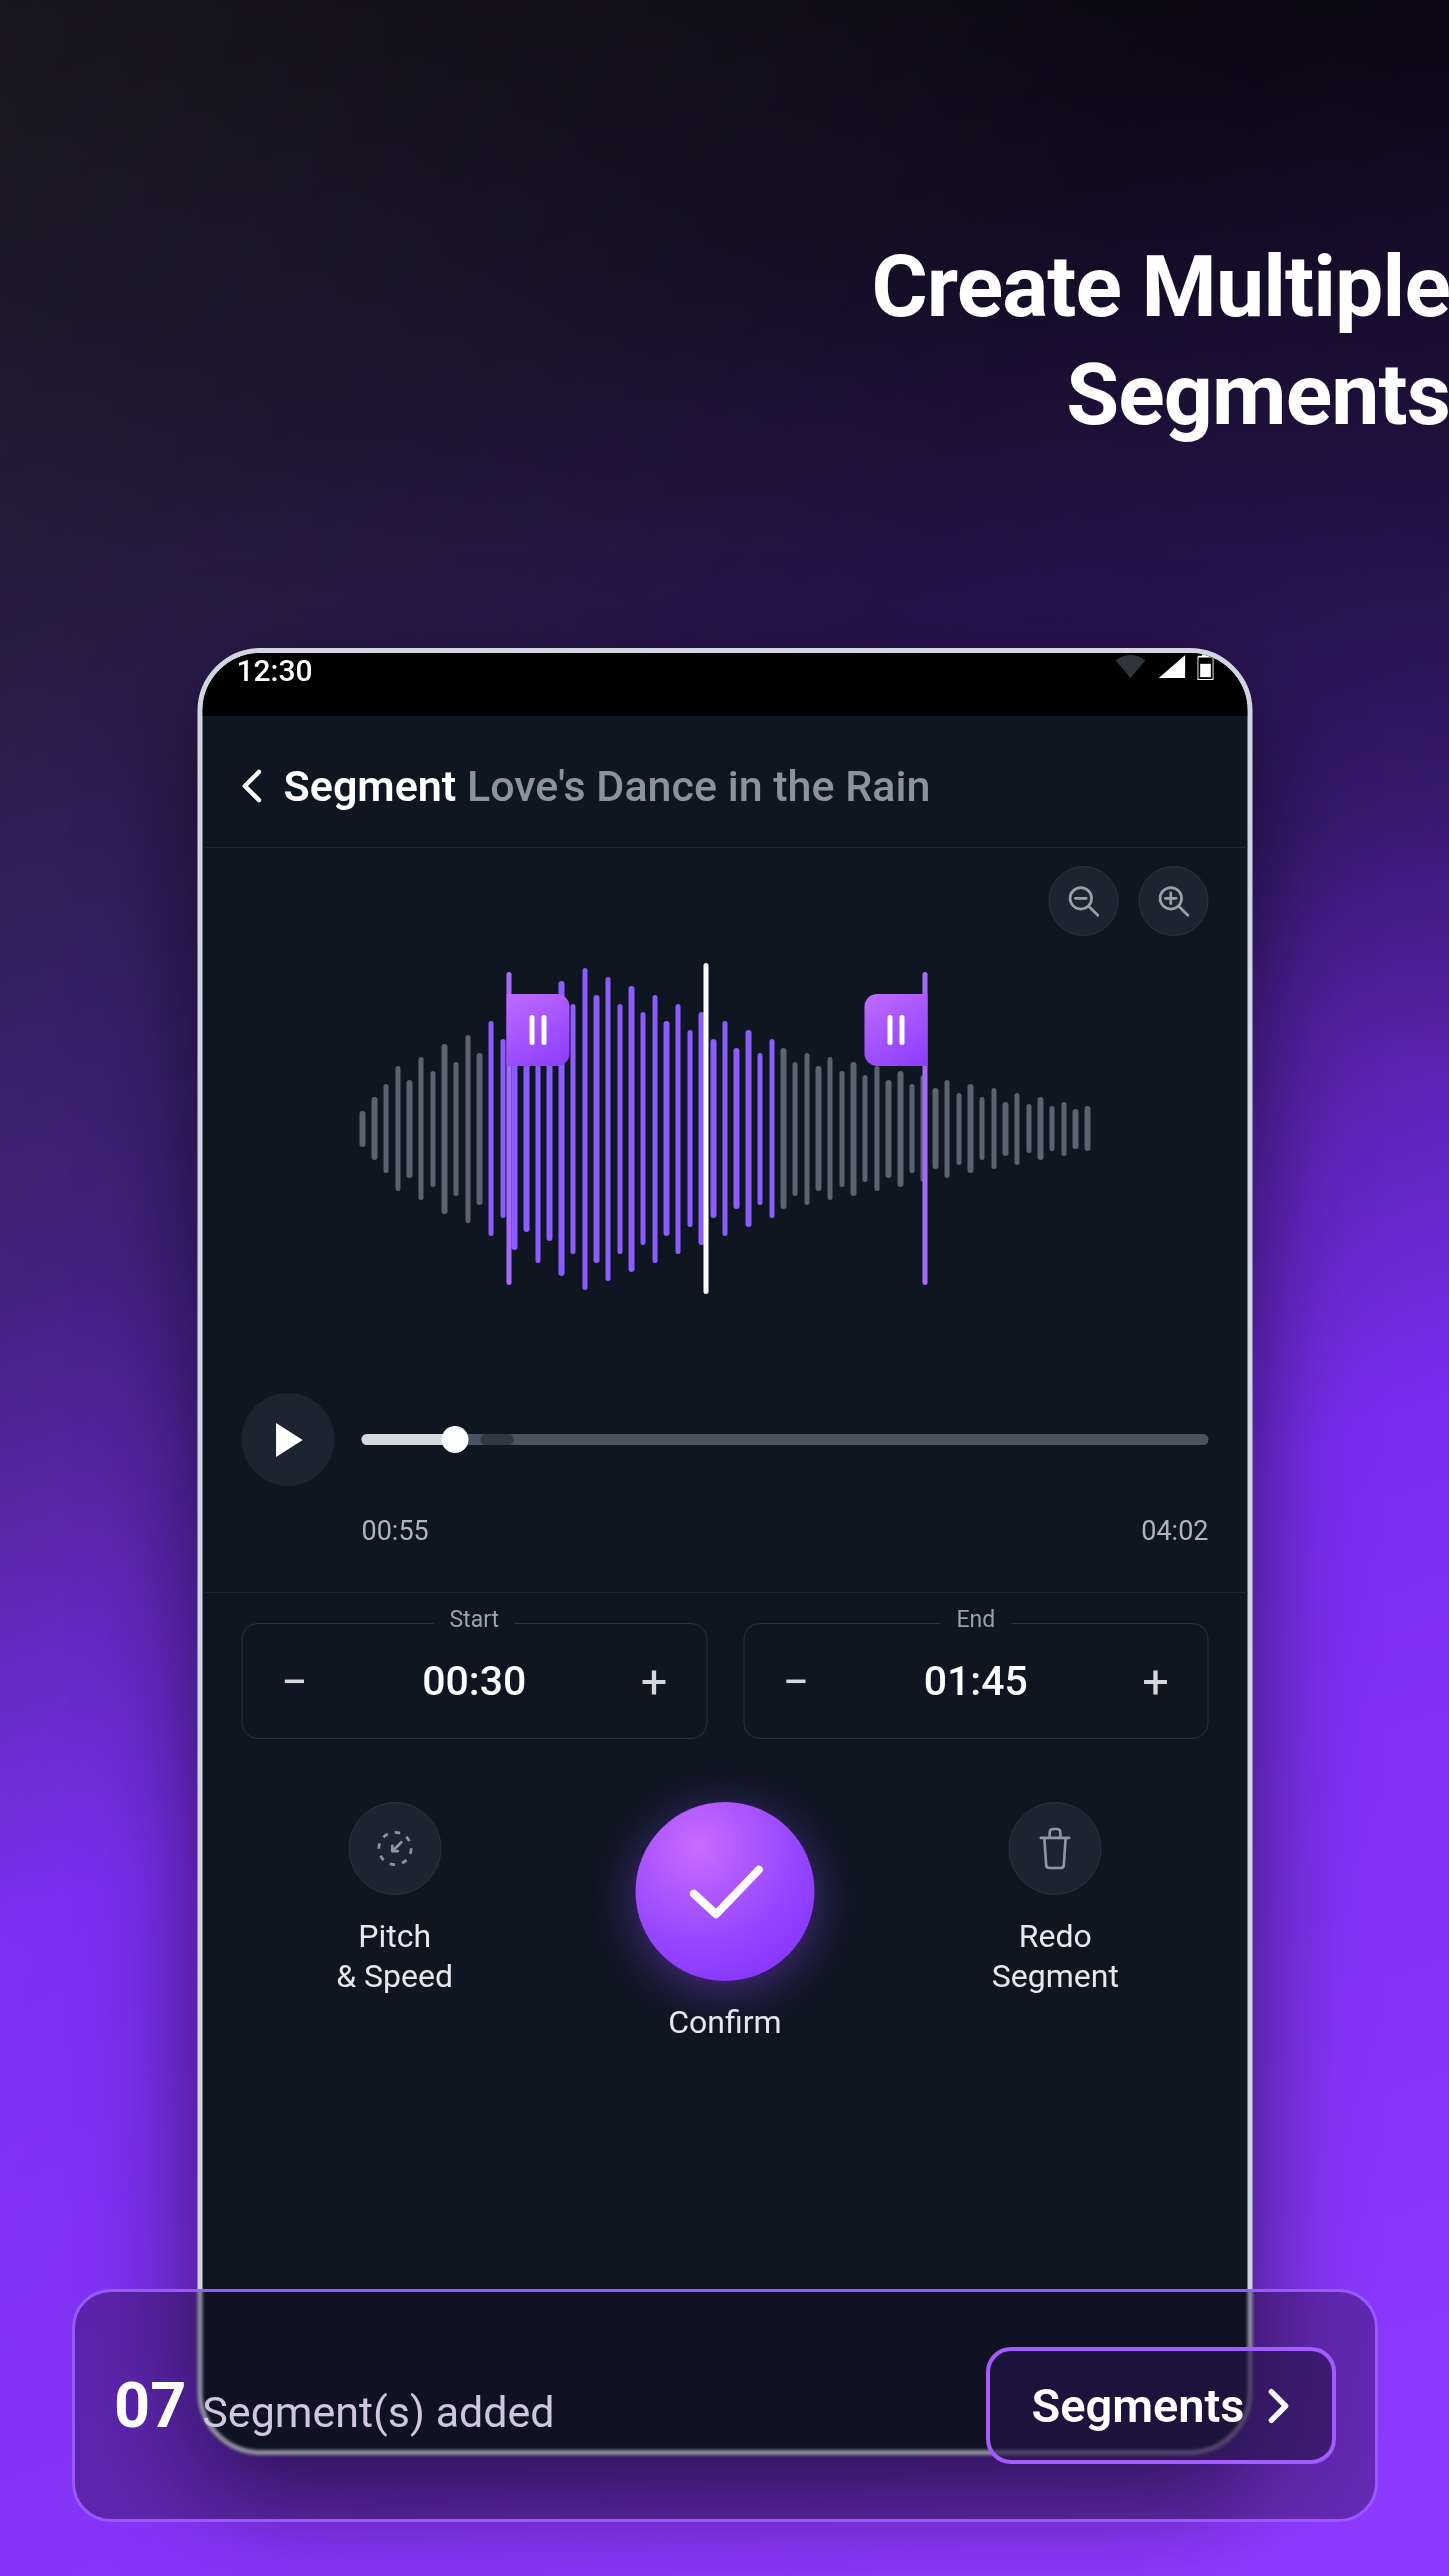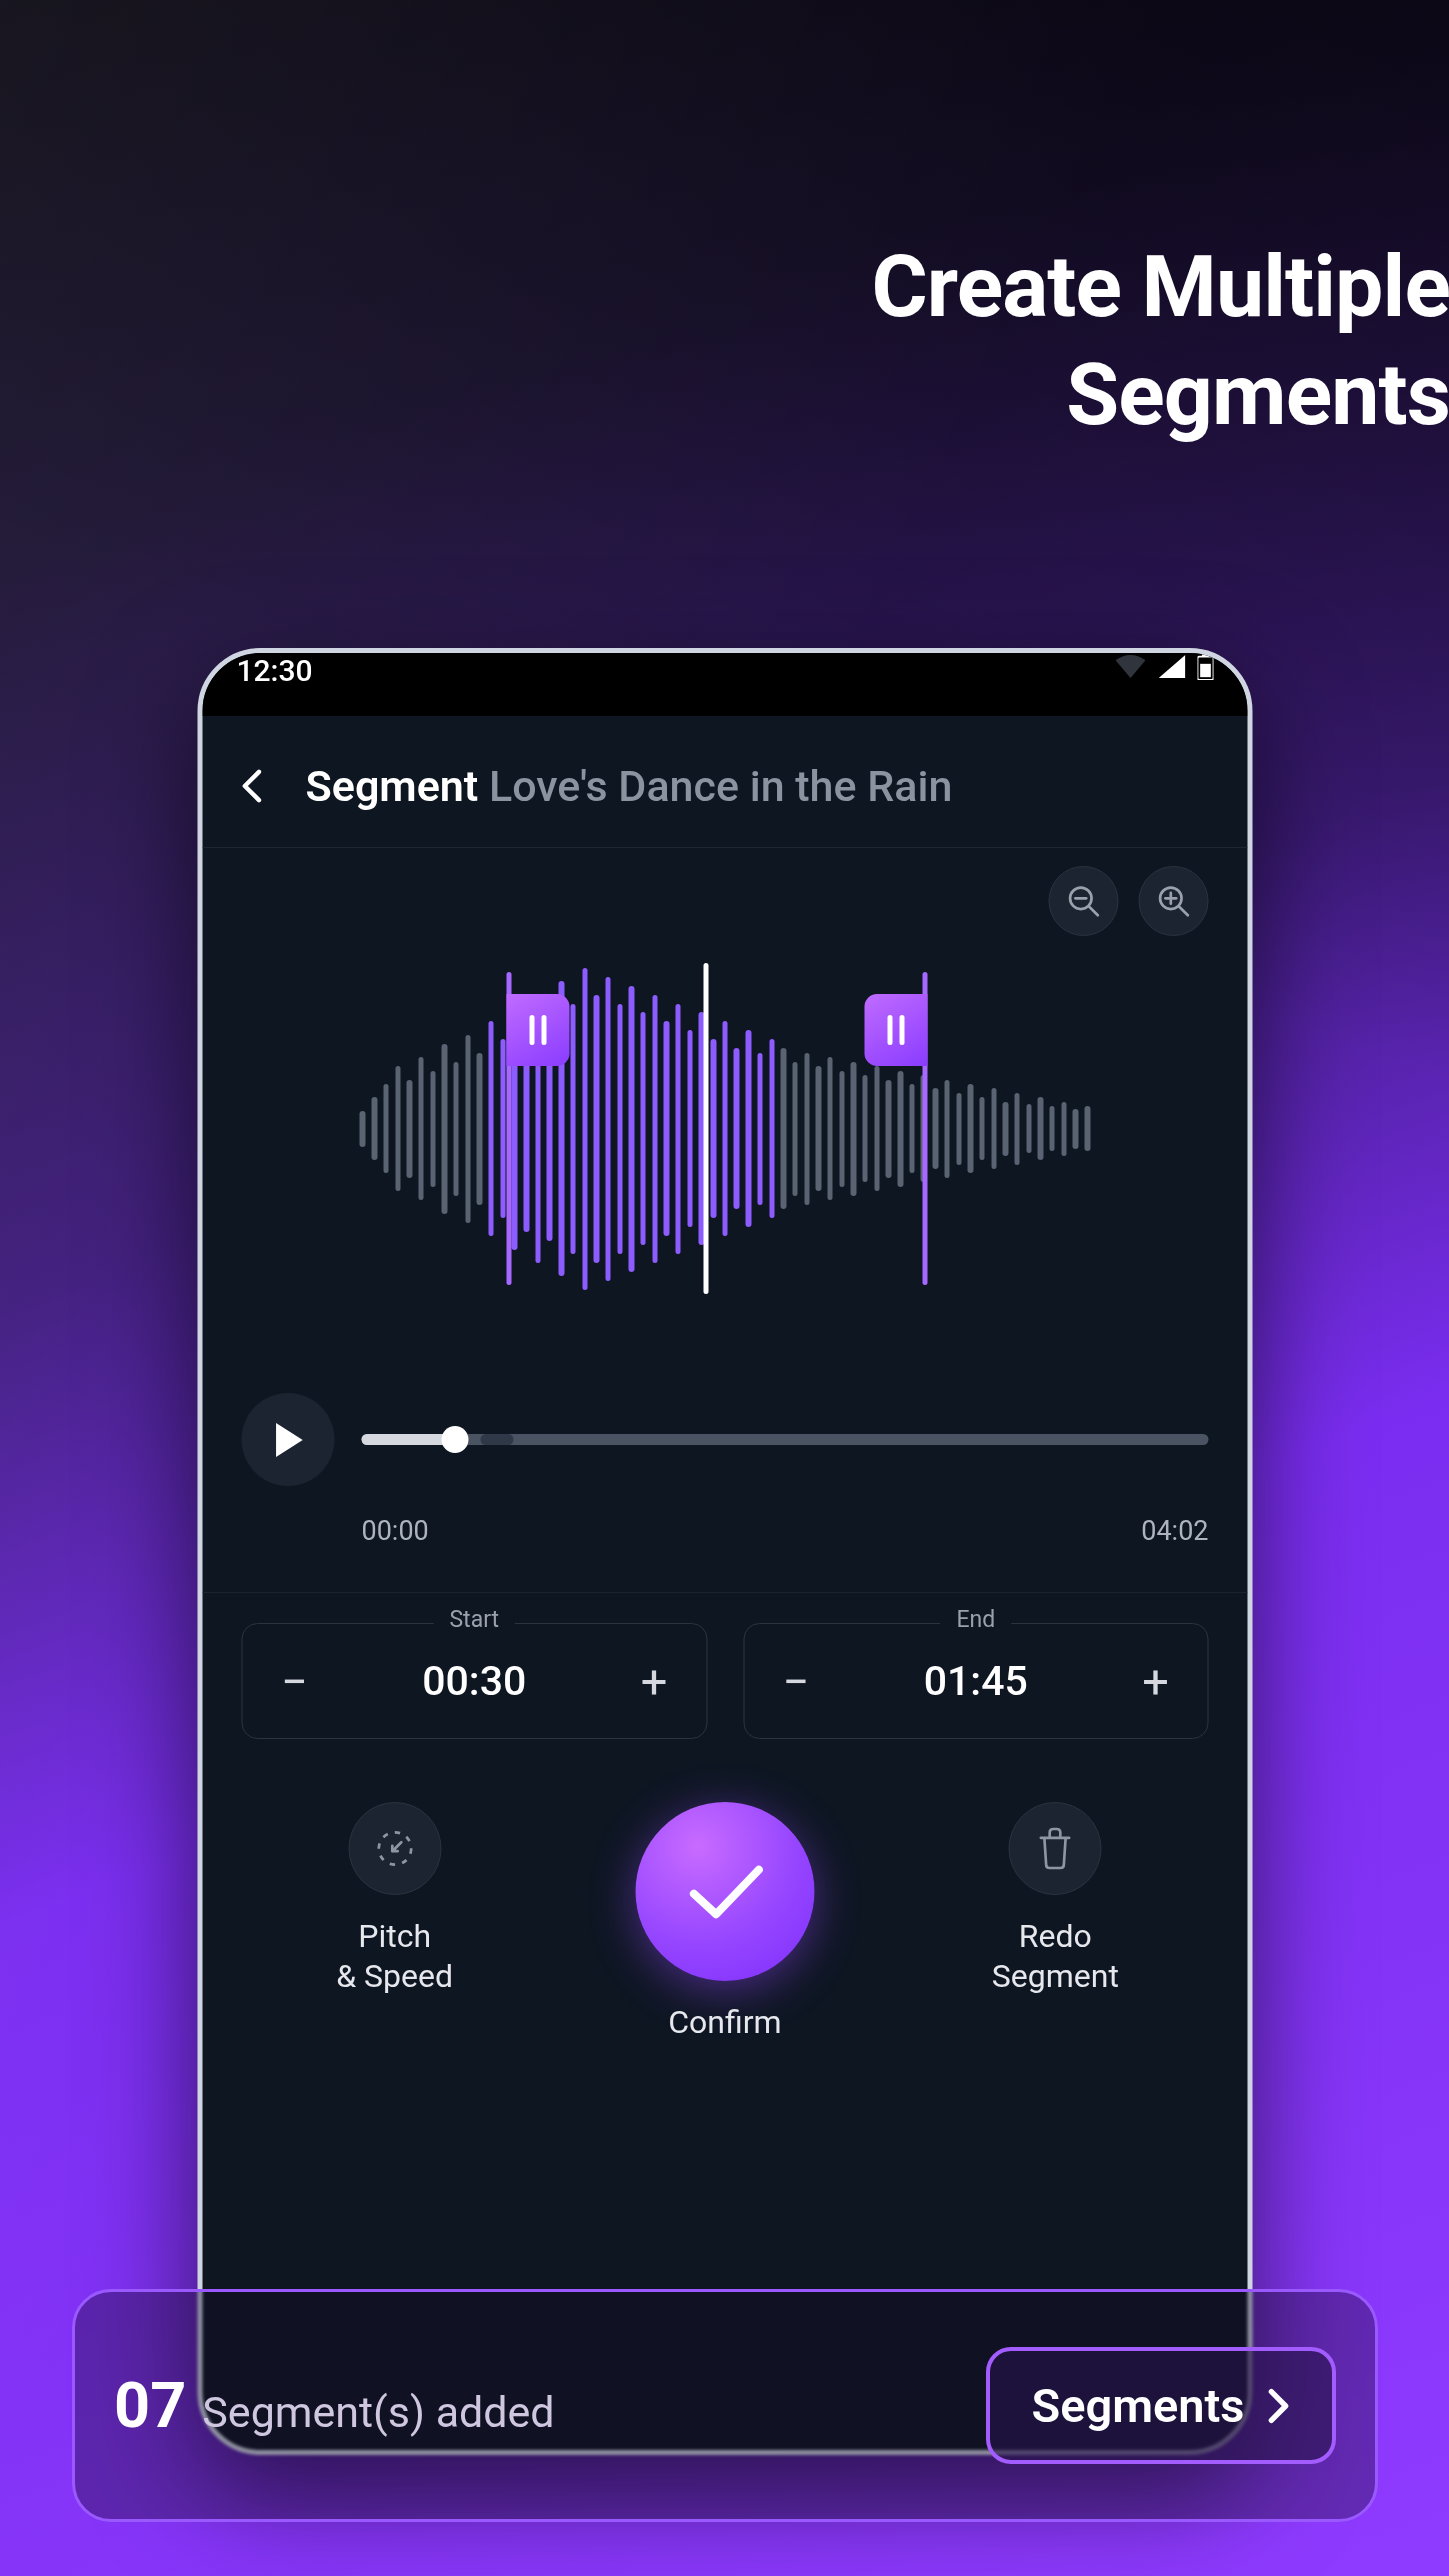--- a/index.html
+++ b/index.html
@@ -69,21 +69,21 @@
     padding: 0 34px;
     background: #000;
     font-size: 30px;
     font-weight: 500;
   }
   .status-right { display:flex; align-items:center; gap:12.5px; }
 
   .app-bar {
     display:flex;
     align-items:center;
-    gap: 37px;
+    gap: 15px;
     padding: 45px 30px 36px 30px;
     border-bottom: 0.9px solid #1e2631;
   }
   .back-btn {
     width: 36px; height: 36px;
     display:flex; align-items:center; justify-content:center;
   }
   .app-title { font-size: 43px; font-weight: 600; white-space: nowrap; }
   .title-strong { color:#fff; }
   .title-muted  { color:#8b93a1; font-weight: 500; }
@@ -465,21 +465,21 @@
         <path d="M4 2 L34 21 L4 40 Z" fill="#fff"></path>
       </svg>
     </div>
     <div class="track">
       <div class="track-fill"></div>
       <div class="track-overflow"></div>
       <div class="track-thumb"></div>
     </div>
   </div>
   <div class="time-labels">
-    <span>00:00</span>
+    <span>00:55</span>
     <span>04:02</span>
   </div>
 
   <div class="range-section">
     <div class="range-box">
       <span class="range-label">Start</span>
       <span class="pm-btn">−</span>
       <span class="range-val">00:30</span>
       <span class="pm-btn">+</span>
     </div>

